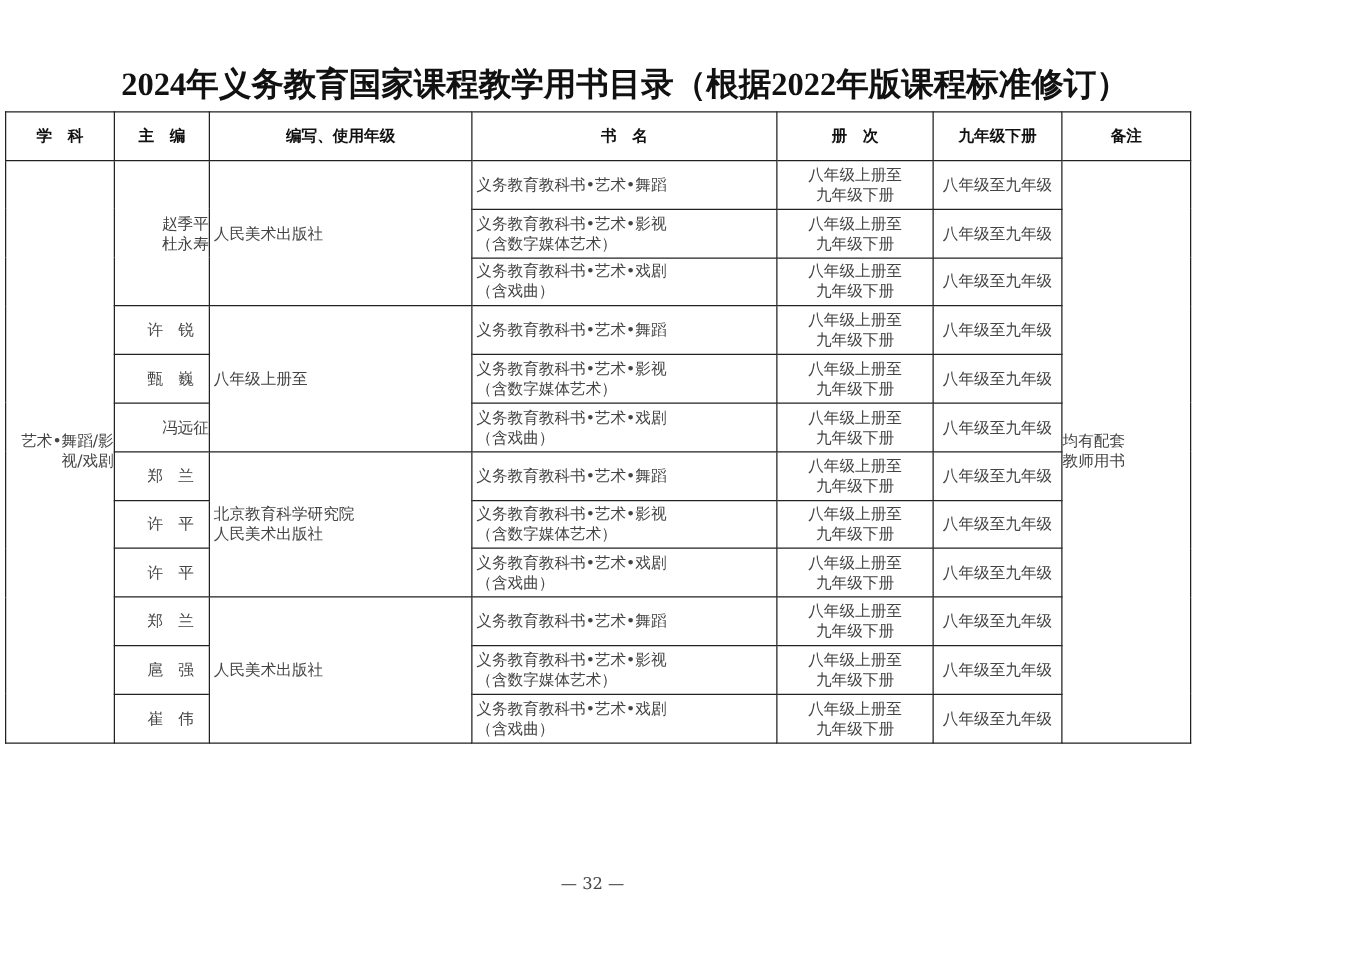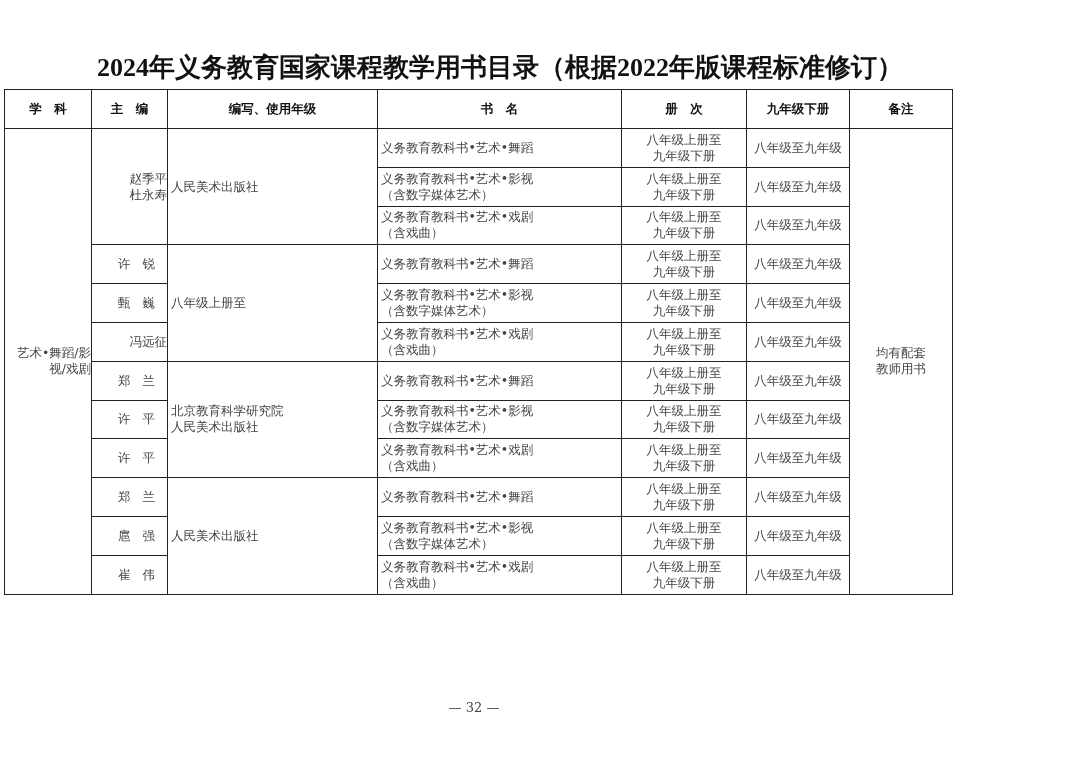--- a/index.html
+++ b/index.html
@@ -14,21 +14,21 @@
                   font-size:12.5px; line-height:16px; color:#444; font-weight:normal; }
   table.catalog th { height:38px; font-family:"DejaVu Sans","Liberation Sans",sans-serif;
                   font-weight:bold; font-size:12.5px; color:#111; text-align:center; }
   table.catalog td { height:37.8px; }
   .c { text-align:center; }
   .l { text-align:left; padding-left:3px !important;margin-left:16px; }
   .subject { font-family:"DejaVu Sans","Liberation Sans",sans-serif; font-weight:bold;
              color:#111; font-size:12.5px; text-align:right; vertical-align:middle; }
   .editor { text-align:right; letter-spacing:0px; }
   .wide { letter-spacing:12px; padding-left:12px !important; }
-  .note { text-align:center;margin-left:24px; }
+  .note { text-align:left;margin-left:24px; }
   .pageno { position:absolute; left:0; width:948px; top:700px; text-align:center;
             font-size:13px; color:#444; }
   .multiline { white-space:pre-line; }
 </style>
 </head>
 <body>
 
 <div class="title">2024年义务教育国家课程教学用书目录（根据2022年版课程标准修订）</div>
 
 <table class="catalog">

